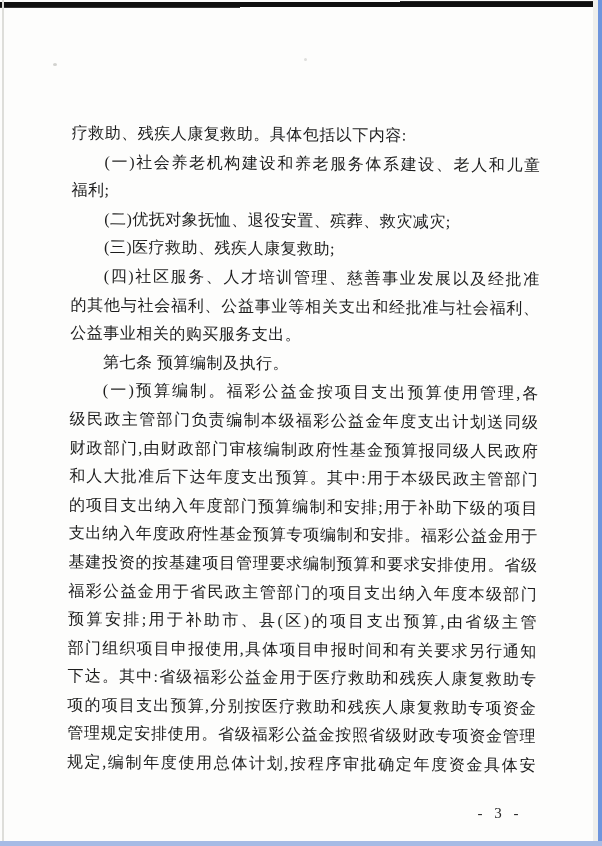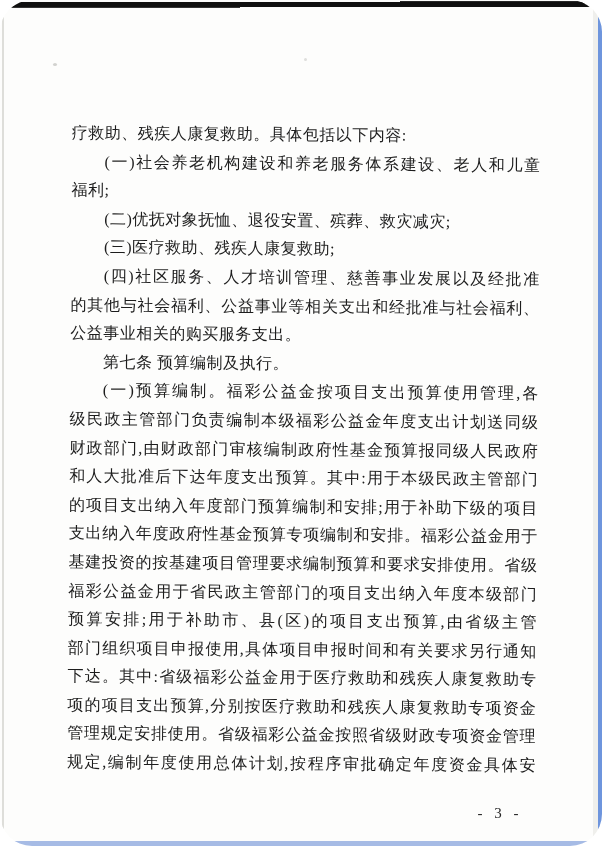--- a/index.html
+++ b/index.html
@@ -16,21 +16,20 @@
     width:602px;height:846px;
     background:#ffffff;
     font-family:"Liberation Serif","DejaVu Serif",serif;
     overflow:hidden;
   }
   .page{
     position:relative;
     width:602px;height:846px;
     background:var(--page-bg);
     overflow:hidden;
-    border-radius:32px;
   }
   
   .scan-top-bar{
     position:absolute;left:0;top:2px;width:597px;height:5px;
     background:var(--top-bar);
   }
   .scan-top-bar-b{
     position:absolute;left:0;top:6px;width:240px;height:2px;
     background:var(--top-bar);opacity:.85;
   }

